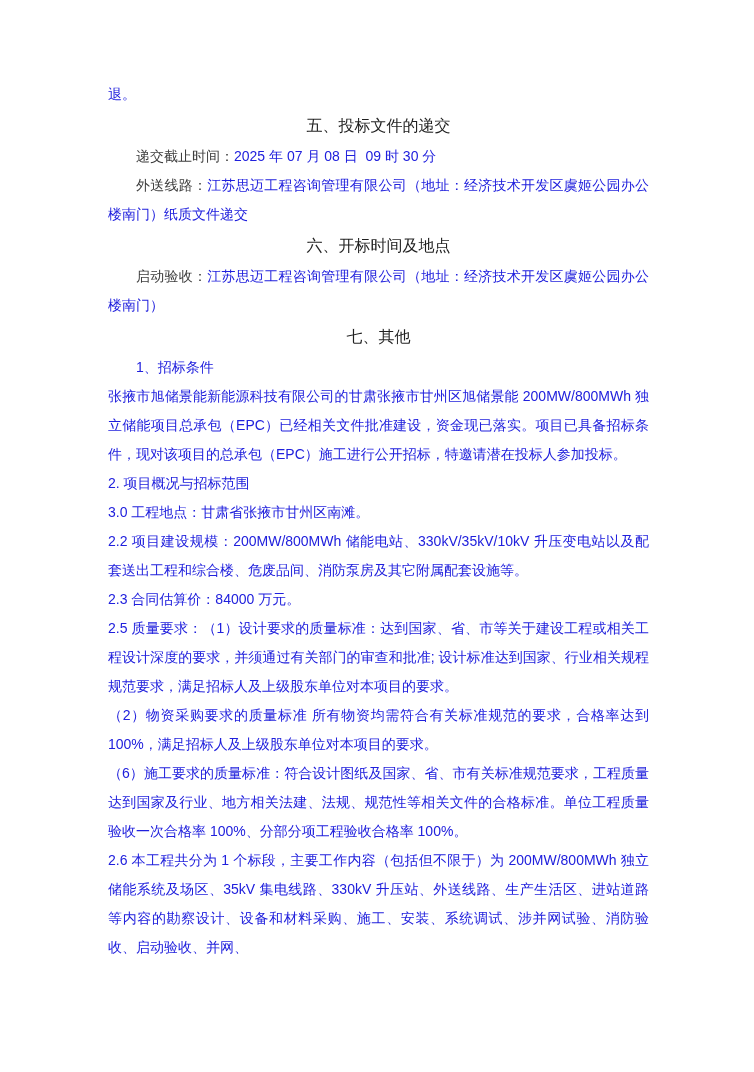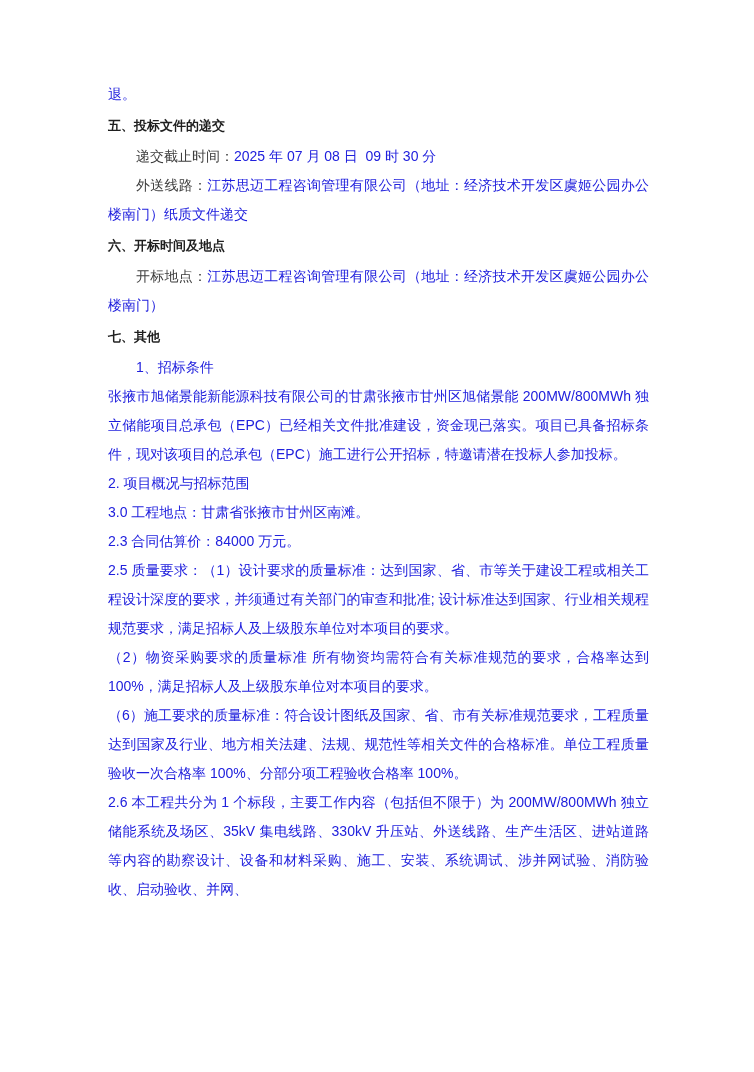--- a/index.html
+++ b/index.html
@@ -24,24 +24,24 @@
     color: #2020dd;
   }
   .doc p {
     margin: 0;
     line-height: 29px;
     text-align: justify;
     text-justify: inter-character;
   }
   p.heading {
     color: #1f1f1f;
-    font-weight: bold;
-    font-size: 13px;
+    font-weight: normal;
+    font-size: 16px;
     line-height: 33px;
-    text-align: left;
+    text-align: center;
   }
   p.indent {
     text-indent: 2em;
   }
   p.blue, span.val {
     color: #2020dd;
   }
   span.lbl {
     color: #3d3d3d;
   }
@@ -59,32 +59,33 @@
 
     <p class="heading">五、投标文件的递交</p>
 
     <p class="indent"><span class="lbl">递交截止时间：</span><span class="val">2025 年 07 月 08 日  09 时 30 分</span></p>
 
     <p class="indent"><span class="lbl">外送线路：</span><span class="val">江苏思迈工程咨询管理有限公司（地址：经济技术开发区虞姬公园办公楼南门）纸质文件递交</span></p>
 
     <p class="heading">六、开标时间及地点</p>
 
 
-    <p class="indent"><span class="lbl">开标地点：</span><span class="val">江苏思迈工程咨询管理有限公司（地址：经济技术开发区虞姬公园办公楼南门）</span></p>
+    <p class="indent"><span class="lbl">启动验收：</span><span class="val">江苏思迈工程咨询管理有限公司（地址：经济技术开发区虞姬公园办公楼南门）</span></p>
 
     <p class="heading">七、其他</p>
 
     <p class="blue indent">1、招标条件</p>
 
     <p class="blue">张掖市旭储景能新能源科技有限公司的甘肃张掖市甘州区旭储景能 200MW/800MWh 独立储能项目总承包（EPC）已经相关文件批准建设，资金现已落实。项目已具备招标条件，现对该项目的总承包（EPC）施工进行公开招标，特邀请潜在投标人参加投标。</p>
 
     <p class="blue">2. 项目概况与招标范围</p>
 
     <p class="blue">3.0 工程地点：甘肃省张掖市甘州区南滩。</p>
 
+    <p class="blue">2.2 项目建设规模：200MW/800MWh 储能电站、330kV/35kV/10kV 升压变电站以及配套送出工程和综合楼、危废品间、消防泵房及其它附属配套设施等。</p>
 
     <p class="blue">2.3 合同估算价：84000 万元。</p>
 
 
     <p class="blue">2.5 质量要求：（1）设计要求的质量标准：达到国家、省、市等关于建设工程或相关工程设计深度的要求，并须通过有关部门的审查和批准; 设计标准达到国家、行业相关规程规范要求，满足招标人及上级股东单位对本项目的要求。</p>
 
     <p class="blue">（2）物资采购要求的质量标准 所有物资均需符合有关标准规范的要求，合格率达到 100%，满足招标人及上级股东单位对本项目的要求。</p>
 
     <p class="blue">（6）施工要求的质量标准：符合设计图纸及国家、省、市有关标准规范要求，工程质量达到国家及行业、地方相关法建、法规、规范性等相关文件的合格标准。单位工程质量验收一次合格率 100%、分部分项工程验收合格率 100%。</p>
 

